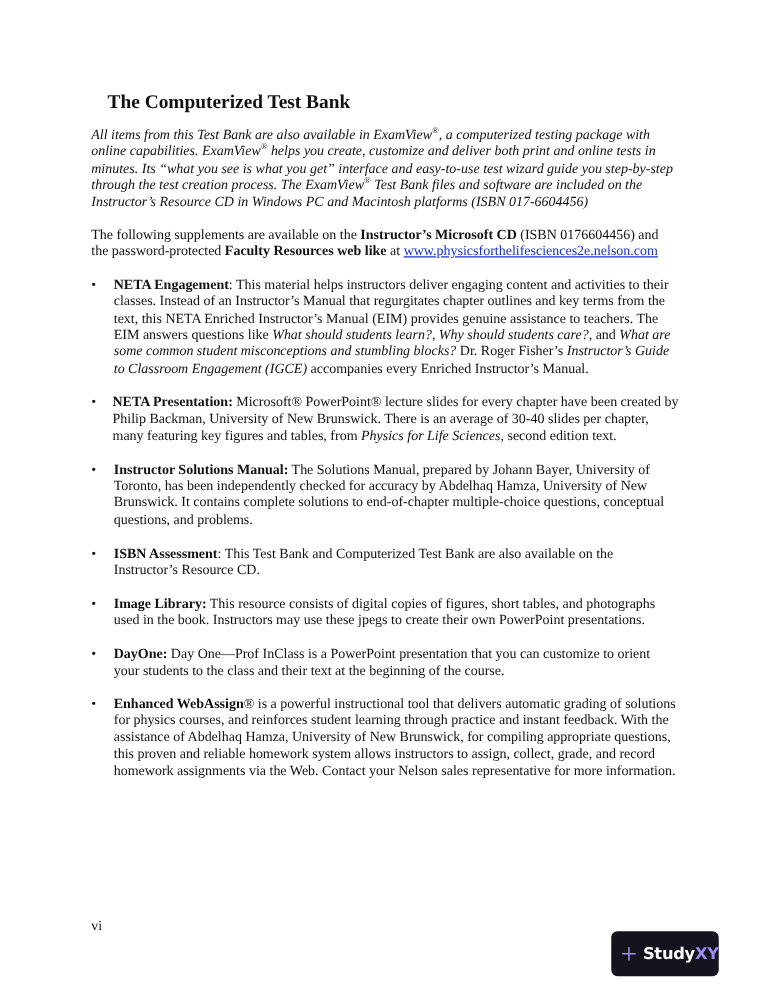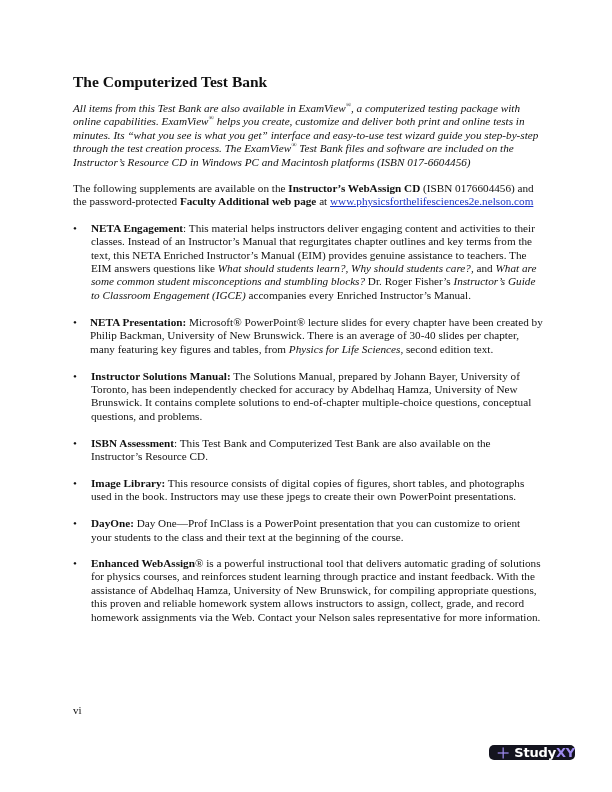--- a/index.html
+++ b/index.html
@@ -1,47 +1,47 @@
 <!DOCTYPE html>
 <html><head>
 <meta charset="utf-8">
 <style>
   html, body { margin:0; padding:0; background:#ffffff; }
   body { width:612px; height:792px; position:relative; overflow:hidden;
          font-family:"Liberation Serif", serif; color:#111; }
   .page { position:absolute; left:73px; top:70px; width:470px; }
   h2 { font-size:15.5px; font-weight:bold; margin:0; line-height:20px; }
   p { font-size:11.2px; line-height:13.4px; margin:0; }
-  .h-ctb { margin-top:2px; }
+  .h-ctb { margin-top:2px;margin-left:13px; }
   .p-ctb { margin-top:10px;font-style:italic; }
   .h-atr { margin-top:8px; }
   .p-atr1 { margin-top:10px; }
   .p-atr2 { margin-top:13px; }
   ul { list-style:none; margin:0; padding:0; }
   li { position:relative; padding-left:18px; font-size:11.2px; line-height:13.4px; margin-top:13.5px; }
   li .bullet { position:absolute; left:0; top:0; }
   li.first { margin-top:13px; }
   .also { margin-top:13px; }
   a { color:#1a33c7; text-decoration:underline; }
   sup { font-size:7px; line-height:0; }
-  .pagenum { position:absolute; left:73px; top:704px; font-size:11px; }
-  .badge { position:absolute; left:489px; top:745px; width:86px; height:15px;
+  .pagenum { position:absolute; left:73px; top:735px; font-size:11px; }
+  .badge { position:absolute; left:489px; top:745px; width:86px; height:36px;
            background:#14141f; border-radius:5px; display:flex; align-items:center; }
   .badge .plus { width:24px; height:24px; margin-left:6px; }
   .badge .brand { font-family:"DejaVu Sans", sans-serif; font-weight:bold; font-size:13px; color:#ffffff; margin-left:3px; letter-spacing:-0.2px; }
   .badge .brand .xy { color:#9f8cf0; }
 </style>
 </head>
 <body>
 
 <div class="page">
   <h2 class="h-ctb">The Computerized Test Bank</h2>
   <p class="p-ctb"><span>All items from this Test Bank are also available in ExamView</span><sup>®</sup><span>, a computerized testing package with online capabilities. ExamView</span><sup>®</sup><span> helps you create, customize and deliver both print and online tests in minutes. Its “what you see is what you get” interface and easy-to-use test wizard guide you step-by-step through the test creation process. The ExamView</span><sup>®</sup><span> Test Bank files and software are included on the Instructor’s Resource CD in Windows PC and Macintosh platforms (ISBN 017-6604456)</span></p>
 
-  <p class="p-atr2"><span>The following supplements are available on the </span><b>Instructor’s WebAssign CD</b><span> (ISBN 0176604456) and the password-protected </span><b>Faculty Additional web page</b><span> at </span><a href="#">www.physicsforthelifesciences2e.nelson.com</a></p>
+  <p class="p-atr2"><span>The following supplements are available on the </span><b>Instructor’s Microsoft CD</b><span> (ISBN 0176604456) and the password-protected </span><b>Faculty Resources web like</b><span> at </span><a href="#">www.physicsforthelifesciences2e.nelson.com</a></p>
 
   <ul>
     <li class="first"><span class="bullet">•</span><b>NETA Engagement</b><span>: This material helps instructors deliver engaging content and activities to their classes. Instead of an Instructor’s Manual that regurgitates chapter outlines and key terms from the text, this NETA Enriched Instructor’s Manual (EIM) provides genuine assistance to teachers. The EIM answers questions like </span><i>What should students learn?, Why should students care?,</i><span> and </span><i>What are some common student misconceptions and stumbling blocks?</i><span> Dr. Roger Fisher’s </span><i>Instructor’s Guide to Classroom Engagement (IGCE)</i><span> accompanies every Enriched Instructor’s Manual.</span></li>
     <li style="padding-left:17px;"><span class="bullet">•</span><b>NETA Presentation:</b><span> Microsoft® PowerPoint® lecture slides for every chapter have been created by Philip Backman, University of New Brunswick. There is an average of 30-40 slides per chapter, many featuring key figures and tables, from </span><i>Physics for Life Sciences</i><span>, second edition text.</span></li>
     <li><span class="bullet">•</span><b>Instructor Solutions Manual:</b><span> The Solutions Manual, prepared by Johann Bayer, University of Toronto, has been independently checked for accuracy by Abdelhaq Hamza, University of New Brunswick. It contains complete solutions to end-of-chapter multiple-choice questions, conceptual questions, and problems.</span></li>
     <li><span class="bullet">•</span><b>ISBN Assessment</b><span>: This Test Bank and Computerized Test Bank are also available on the Instructor’s Resource CD.</span></li>
     <li><span class="bullet">•</span><b>Image Library:</b><span> This resource consists of digital copies of figures, short tables, and photographs used in the book. Instructors may use these jpegs to create their own PowerPoint presentations.</span></li>
     <li><span class="bullet">•</span><b>DayOne:</b><span> Day One—Prof InClass is a PowerPoint presentation that you can customize to orient your students to the class and their text at the beginning of the course.</span></li>
   </ul>
 

